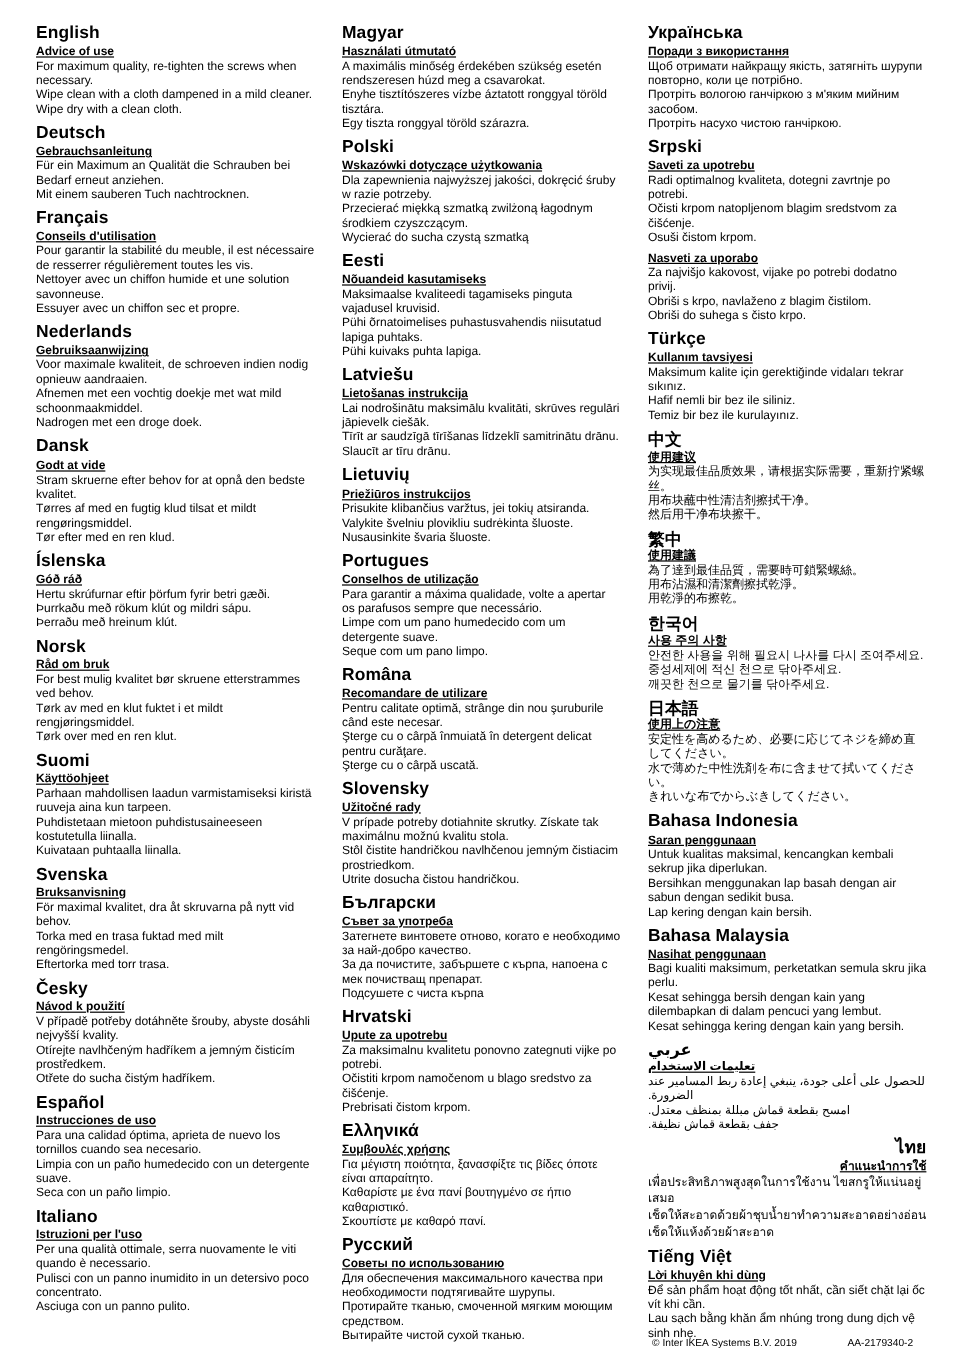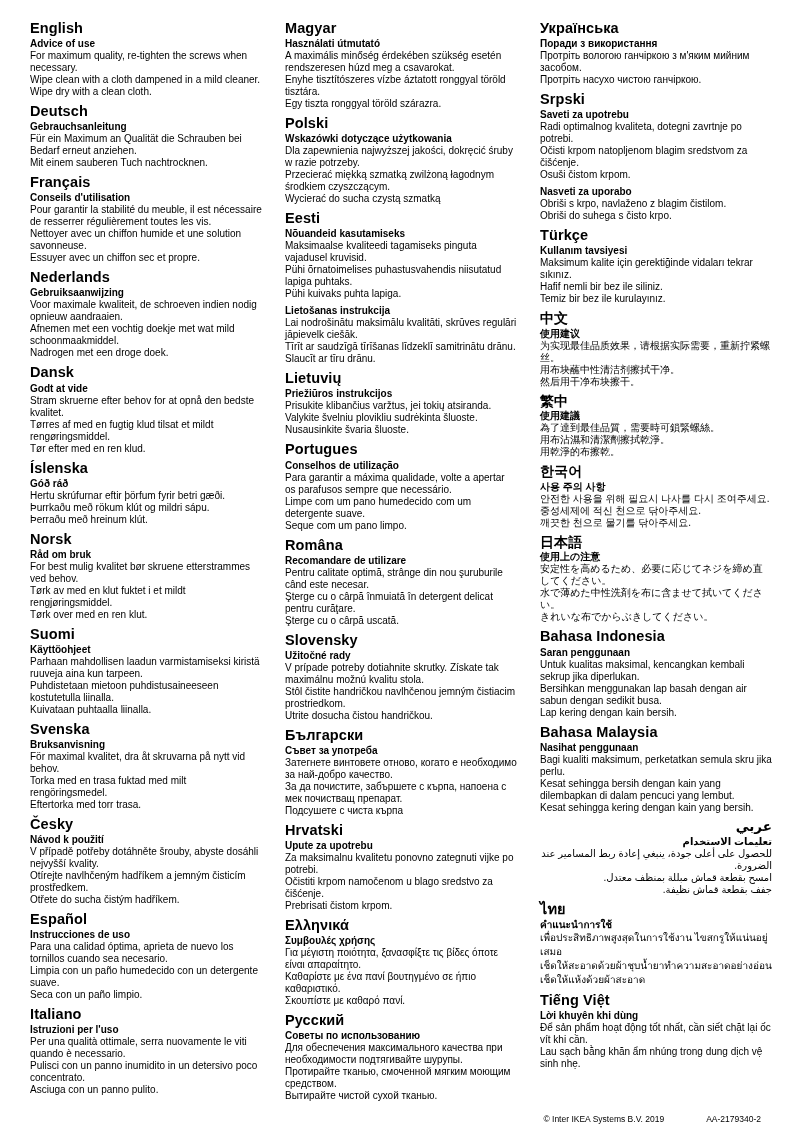--- a/index.html
+++ b/index.html
@@ -33,29 +33,30 @@
     font-weight: bold;
     line-height: 1.18;
     margin-bottom: 1px;
     letter-spacing: 0.1px;
   }
   .style-cjk .lang-heading { font-size: 14px; }
   .lang-subtitle {
     font-size: 10px;
     font-weight: bold;
     line-height: 1.2;
+    text-decoration: underline;
   }
   .lang-paragraph {
     font-size: 10px;
     line-height: 1.2;
   }
-  .style-rtl { direction: rtl; text-align: right; }
+  .style-rtl { direction: rtl; text-align: left; }
   .style-rtl .lang-heading { font-size: 13.5px; }
   .style-thai .lang-heading,
-  .style-thai .lang-subtitle { text-align: left; }
+  .style-thai .lang-subtitle { text-align: right; }
   .style-thai .lang-paragraph { line-height: 1.4; }
   .footer {
     position: absolute;
     right: 41px;
     bottom: 10px;
     display: flex;
     gap: 42px;
     font-size: 8.5px;
     line-height: 1.2;
     color: #000000;
@@ -167,20 +168,21 @@
           <p class="lang-paragraph">Wycierać do sucha czystą szmatką</p>
         </section>
         <section class="lang-section style-latin">
           <div class="lang-heading">Eesti</div>
           <div class="lang-subtitle">Nõuandeid kasutamiseks</div>
           <p class="lang-paragraph">Maksimaalse kvaliteedi tagamiseks pinguta vajadusel kruvisid.</p>
           <p class="lang-paragraph">Pühi õrnatoimelises puhastusvahendis niisutatud lapiga puhtaks.</p>
           <p class="lang-paragraph">Pühi kuivaks puhta lapiga.</p>
         </section>
         <section class="lang-section style-latin">
+          <div class="lang-heading">Latviešu</div>
           <div class="lang-subtitle">Lietošanas instrukcija</div>
           <p class="lang-paragraph">Lai nodrošinātu maksimālu kvalitāti, skrūves regulāri jāpievelk ciešāk.</p>
           <p class="lang-paragraph">Tīrīt ar saudzīgā tīrīšanas līdzeklī samitrinātu drānu.</p>
           <p class="lang-paragraph">Slaucīt ar tīru drānu.</p>
         </section>
         <section class="lang-section style-latin">
           <div class="lang-heading">Lietuvių</div>
           <div class="lang-subtitle">Priežiūros instrukcijos</div>
           <p class="lang-paragraph">Prisukite klibančius varžtus, jei tokių atsiranda.</p>
           <p class="lang-paragraph">Valykite švelniu plovikliu sudrėkinta šluoste.</p>
@@ -233,32 +235,34 @@
           <div class="lang-subtitle">Советы по использованию</div>
           <p class="lang-paragraph">Для обеспечения максимального качества при необходимости подтягивайте шурупы.</p>
           <p class="lang-paragraph">Протирайте тканью, смоченной мягким моющим средством.</p>
           <p class="lang-paragraph">Вытирайте чистой сухой тканью.</p>
         </section>
       </div>
     <div class="col">
         <section class="lang-section style-latin">
           <div class="lang-heading">Українська</div>
           <div class="lang-subtitle">Поради з використання</div>
+          <p class="lang-paragraph">Щоб отримати найкращу якість, затягніть шурупи повторно, коли це потрібно.</p>
           <p class="lang-paragraph">Протріть вологою ганчіркою з м'яким мийним засобом.</p>
           <p class="lang-paragraph">Протріть насухо чистою ганчіркою.</p>
         </section>
         <section class="lang-section style-latin">
           <div class="lang-heading">Srpski</div>
           <div class="lang-subtitle">Saveti za upotrebu</div>
           <p class="lang-paragraph">Radi optimalnog kvaliteta, dotegni zavrtnje po potrebi.</p>
           <p class="lang-paragraph">Očisti krpom natopljenom blagim sredstvom za čišćenje.</p>
           <p class="lang-paragraph">Osuši čistom krpom.</p>
         </section>
         <section class="lang-section style-latin">
           <div class="lang-subtitle">Nasveti za uporabo</div>
+          <p class="lang-paragraph">Za najvišjo kakovost, vijake po potrebi dodatno privij.</p>
           <p class="lang-paragraph">Obriši s krpo, navlaženo z blagim čistilom.</p>
           <p class="lang-paragraph">Obriši do suhega s čisto krpo.</p>
         </section>
         <section class="lang-section style-latin">
           <div class="lang-heading">Türkçe</div>
           <div class="lang-subtitle">Kullanım tavsiyesi</div>
           <p class="lang-paragraph">Maksimum kalite için gerektiğinde vidaları tekrar sıkınız.</p>
           <p class="lang-paragraph">Hafif nemli bir bez ile siliniz.</p>
           <p class="lang-paragraph">Temiz bir bez ile kurulayınız.</p>
         </section>

